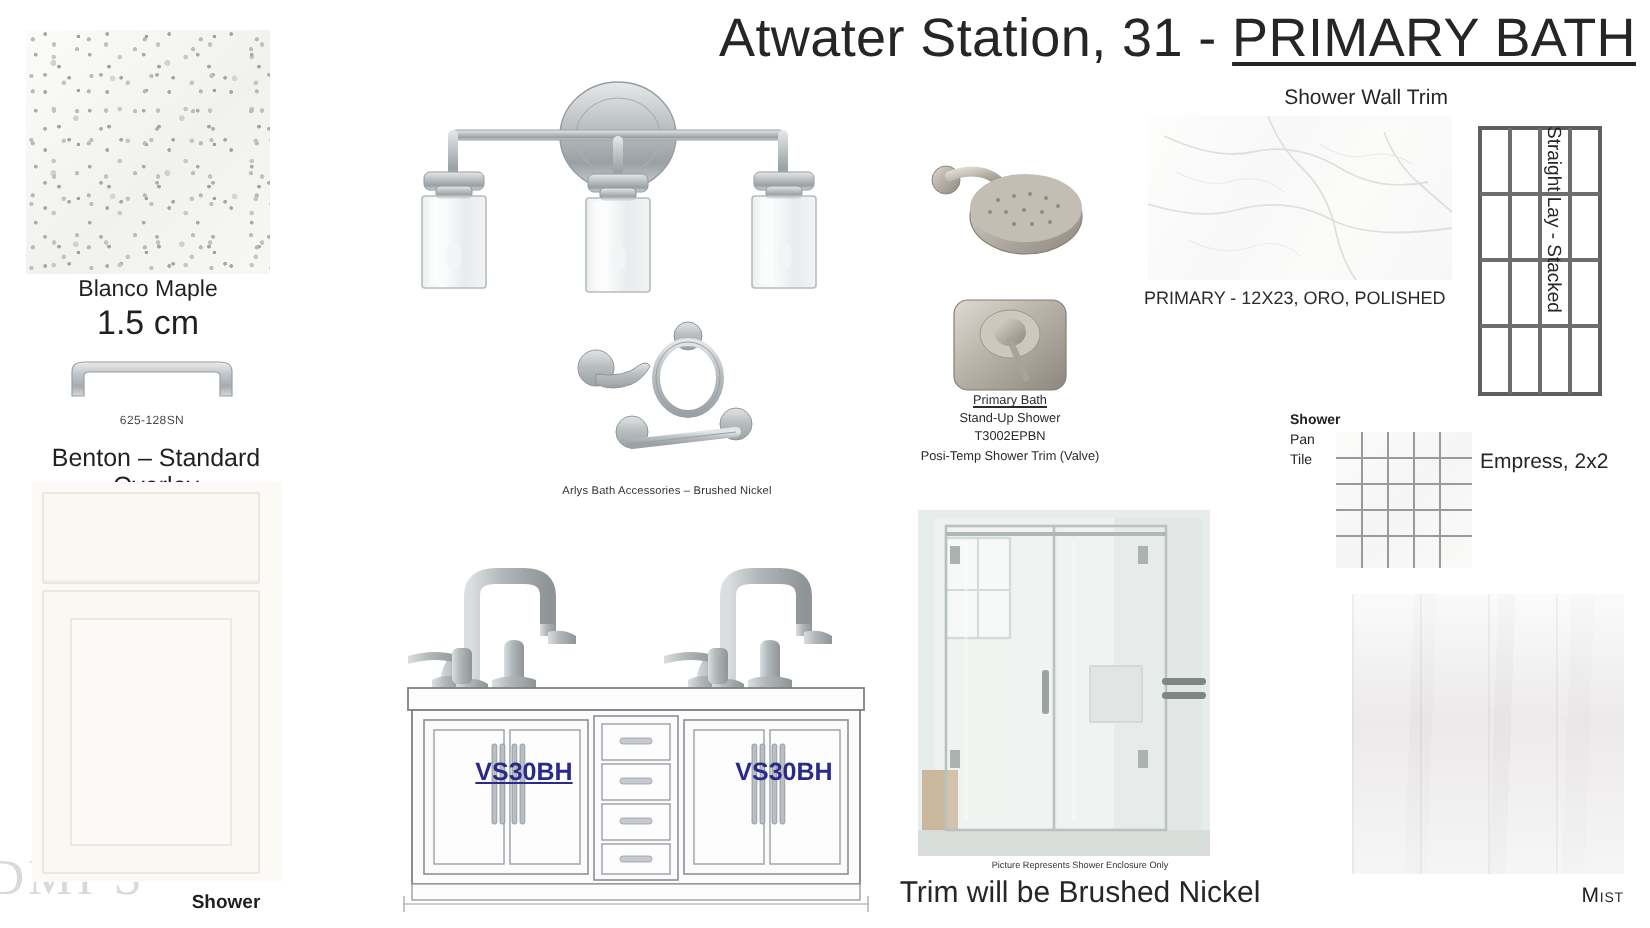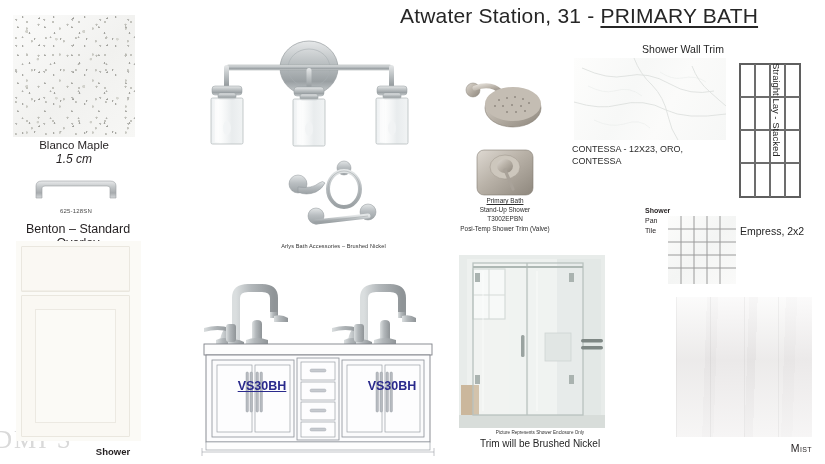--- a/index.html
+++ b/index.html
@@ -2,22 +2,22 @@
 <html><head>
 <meta charset="utf-8">
 <style>
   html,body{margin:0;padding:0;background:#ffffff;}
   body{width:825px;height:464px;position:relative;overflow:hidden;
        font-family:"Liberation Sans","DejaVu Sans",sans-serif;color:#231f20;}
   .abs{position:absolute;}
   .ctr{text-align:center;}
 
   
-  #title{left:340px;top:4px;width:478px;font-size:21px;letter-spacing:.2px;
-         white-space:nowrap;color:#262626;text-align:center;}
+  #title{left:340px;top:4px;width:478px;font-size:27px;letter-spacing:.2px;
+         white-space:nowrap;color:#262626;text-align:right;}
   #title .u{text-decoration:underline;text-underline-offset:3px;}
 
   
   #watermark{left:-6px;top:426px;font-size:25px;letter-spacing:2px;
              color:#d9d9d9;font-family:"Liberation Serif",serif;}
 
   
   .swatch{background:#fff;}
 
   
@@ -38,21 +38,21 @@
        radial-gradient(circle at 83% 77%, #a8a8a3 0 .8px, transparent 1.1px),
        radial-gradient(circle at 24% 30%, #d2d2cc 0 1.3px,transparent 1.7px),
        radial-gradient(circle at 71% 41%, #d6d6d0 0 1.2px,transparent 1.6px),
        radial-gradient(circle at 47% 70%, #d0d0ca 0 1.2px,transparent 1.6px),
        linear-gradient(135deg,#fbfbfa,#f1f1ef 55%,#f7f7f5);
      background-size:28px 26px,31px 29px,26px 33px,34px 27px,29px 31px,
                      27px 28px,33px 26px,25px 30px,30px 32px,28px 27px,
                      32px 29px,26px 31px,57px 55px,61px 59px,53px 63px,100% 100%;
   }
   #quartz-name{left:13px;top:139px;width:122px;font-size:11.5px;}
-  #quartz-thick{left:13px;top:152px;width:122px;font-size:12px;font-style:italic;}
+  #quartz-thick{left:13px;top:152px;width:122px;font-size:17px;}
 
   
   #handle-wrap{left:26px;top:172px;width:100px;height:32px;}
   #handle-sku{left:26px;top:208px;width:100px;font-size:6px;color:#4a4a4a;letter-spacing:.2px;}
   #door-style{left:4px;top:222px;width:148px;font-size:12.5px;}
 
   
   #door{left:16px;top:241px;width:125px;height:200px;background:#fbfaf6;}
   #door-top{position:absolute;left:5px;top:5px;width:107px;height:44px;
             background:#faf8f3;border:1px solid #eae7df;border-radius:1px;
@@ -93,21 +93,21 @@
   #spt-name{left:740px;top:225px;width:90px;font-size:10.5px;color:#262626;}
 
   
   #vanity{left:200px;top:262px;width:236px;height:196px;}
 
   
   #sphoto{left:459px;top:255px;width:146px;height:173px;
           background:linear-gradient(160deg,#dfe4e2 0%,#eef1ef 30%,#e6eae8 60%,#dde2e0 100%);
           overflow:hidden;}
   #sphoto-cap{left:470px;top:430px;width:140px;font-size:4.6px;color:#333;}
-  #trim-note{left:440px;top:438px;width:200px;font-size:10px;color:#262626;}
+  #trim-note{left:440px;top:438px;width:200px;font-size:15px;color:#262626;}
 
   
   #floor{left:676px;top:297px;width:136px;height:140px;
      background-color:#eceaea;
      background-image:
        linear-gradient(90deg, rgba(0,0,0,.045) 0 1px, transparent 1px 100%),
        linear-gradient(180deg, rgba(255,255,255,.7), rgba(230,228,228,.55) 45%, rgba(248,247,247,.75)),
        linear-gradient(92deg,#f3f2f1 0 22%,#e7e5e5 22% 30%,#f1efef 30% 52%,#e4e2e2 52% 58%,#f4f3f2 58% 78%,#eae8e8 78% 86%,#f2f0f0 86% 100%);
      background-size:34px 100%,100% 100%,100% 100%;}
   #floor-name{left:676px;top:442px;width:136px;font-size:10.5px;text-align:right;
@@ -274,21 +274,21 @@
       <path d="M60 0 Q66 16 78 27 Q90 39 94 58 Q97 72 104 82"></path>
       <path d="M118 8 Q124 24 136 34 Q146 43 152 48"></path>
     </g>
     <g stroke="#e6e9e7" stroke-width=".6" fill="none" opacity=".8">
       <path d="M14 28 Q30 36 40 33 Q56 28 68 38"></path>
       <path d="M86 14 Q98 22 108 20 Q122 17 132 24"></path>
       <path d="M20 62 Q36 70 50 66 Q66 60 76 70"></path>
     </g>
   </svg>
 </div>
-<div class="abs" id="swt-name">CONTESSA - 12X23, ORO, CONTESSA</div>
+<div class="abs" id="swt-name">PRIMARY - 12X23, ORO, POLISHED</div>
 
 <div class="abs" id="lay">
   <svg width="62" height="135" viewBox="0 0 62 135">
     <rect x="1" y="1" width="60" height="133" fill="#ffffff" stroke="#5f5f5f" stroke-width="2"></rect>
     <g stroke="#6d6d6d" stroke-width="2">
       <line x1="16" y1="1" x2="16" y2="134"></line>
         <line x1="31" y1="1" x2="31" y2="134"></line>
       <line x1="46" y1="1" x2="46" y2="134"></line>
       <line x1="1" y1="34" x2="61" y2="34"></line>
         <line x1="1" y1="67" x2="61" y2="67"></line>

